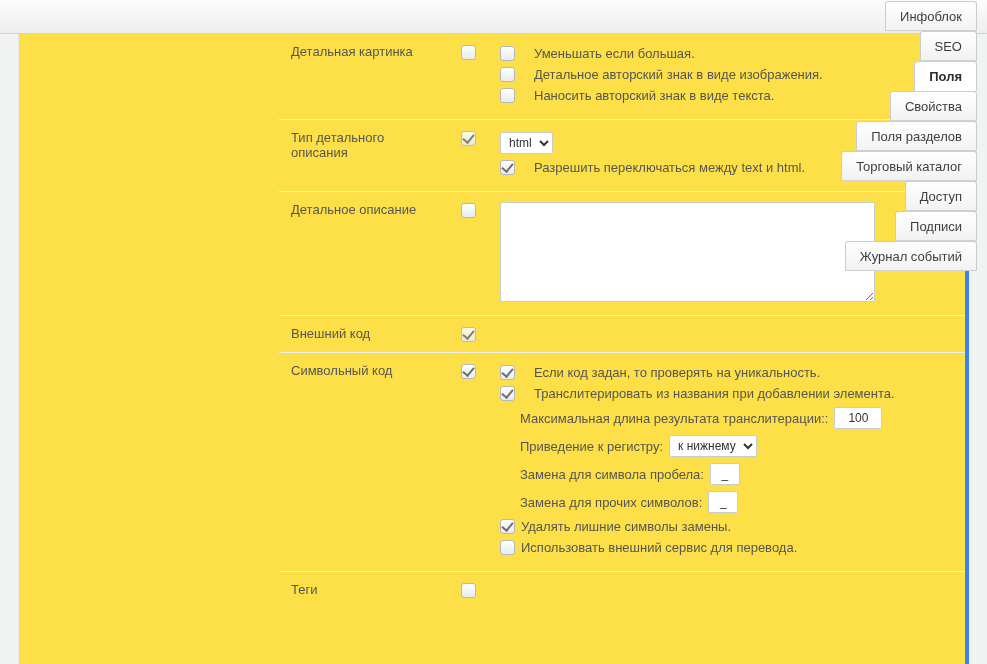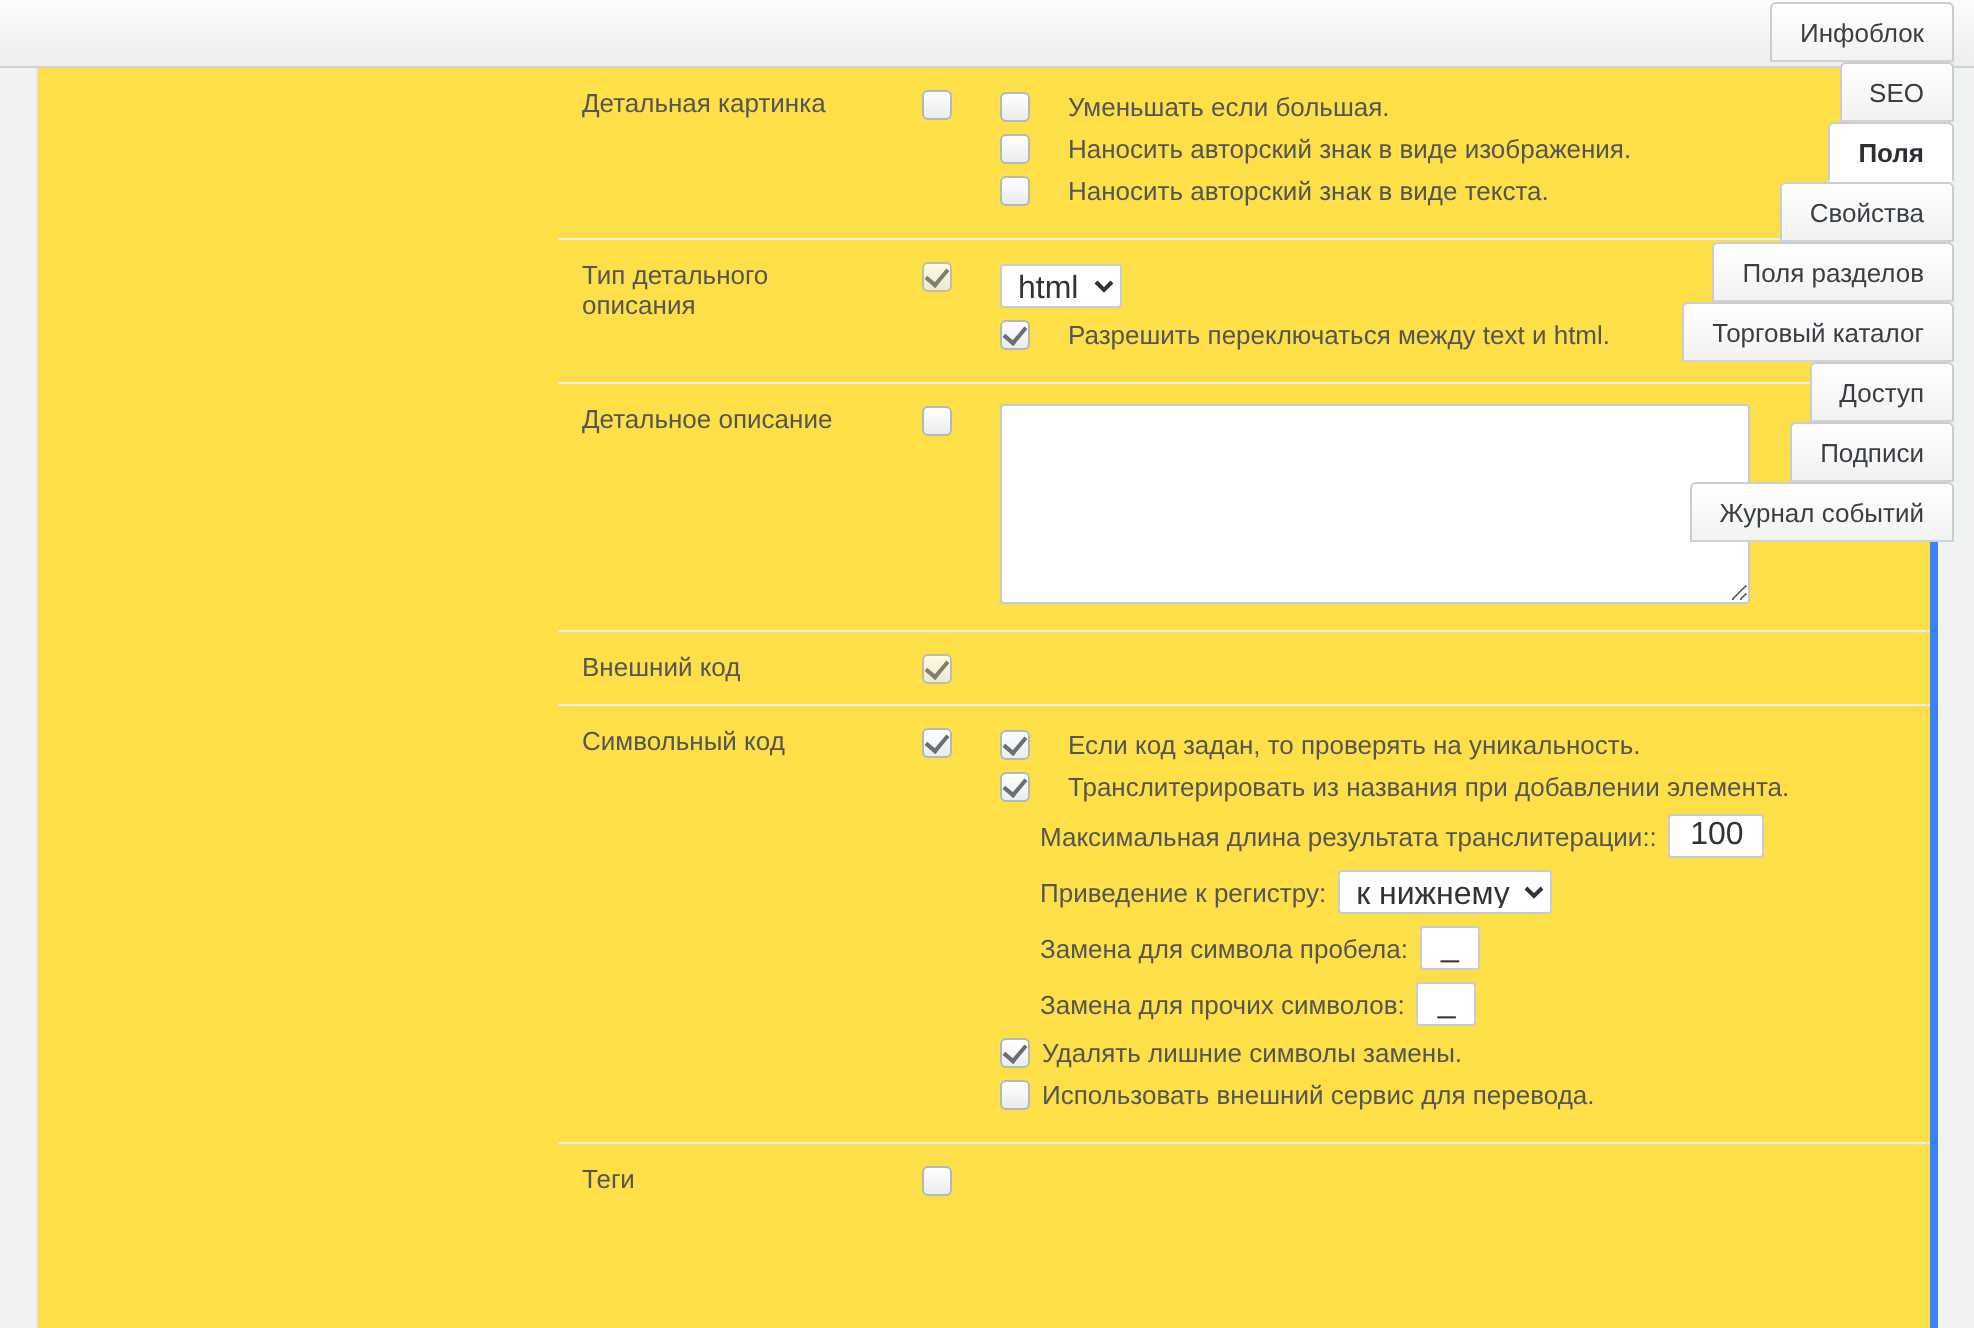--- a/index.html
+++ b/index.html
@@ -90,21 +90,21 @@
   .cb.disabled { opacity: .85; cursor: default; }
 
   .opt-line { margin: 2px 0 6px; display: flex; align-items: center; gap: 19px; }
   .opt-line span.text { color: #555; }
 
   .sub { margin: 6px 0 6px 20px; display: flex; align-items: center; gap: 6px; }
   .sub label { color: #555; }
 
   select, input[type=text], textarea {
     font-family: inherit;
-    font-size: 16px;
+    font-size: 12px;
     color: #333;
     background: #fff;
     border: 1px solid #c7ccd0;
     border-radius: 2px;
     padding: 2px 4px;
   }
   select { height: 22px; }
   input.small { width: 48px; height: 22px; text-align: center; }
   input.tiny  { width: 30px; height: 22px; text-align: center; }
 
@@ -137,21 +137,21 @@
       <tr>
         <td class="label">Детальная картинка</td>
         <td class="chk"><span class="cb"></span></td>
         <td class="val">
           <div class="opt-line">
             <span class="cb"></span>
             <span class="text">Уменьшать если большая.</span>
           </div>
           <div class="opt-line">
             <span class="cb"></span>
-            <span class="text">Наносить авторский знак в виде изображения.</span>
+            <span class="text">Детальное авторский знак в виде изображения.</span>
           </div>
           <div class="opt-line">
             <span class="cb"></span>
             <span class="text">Наносить авторский знак в виде текста.</span>
           </div>
         </td>
       </tr>
 
       <tr>
         <td class="label">Тип детального описания</td>

